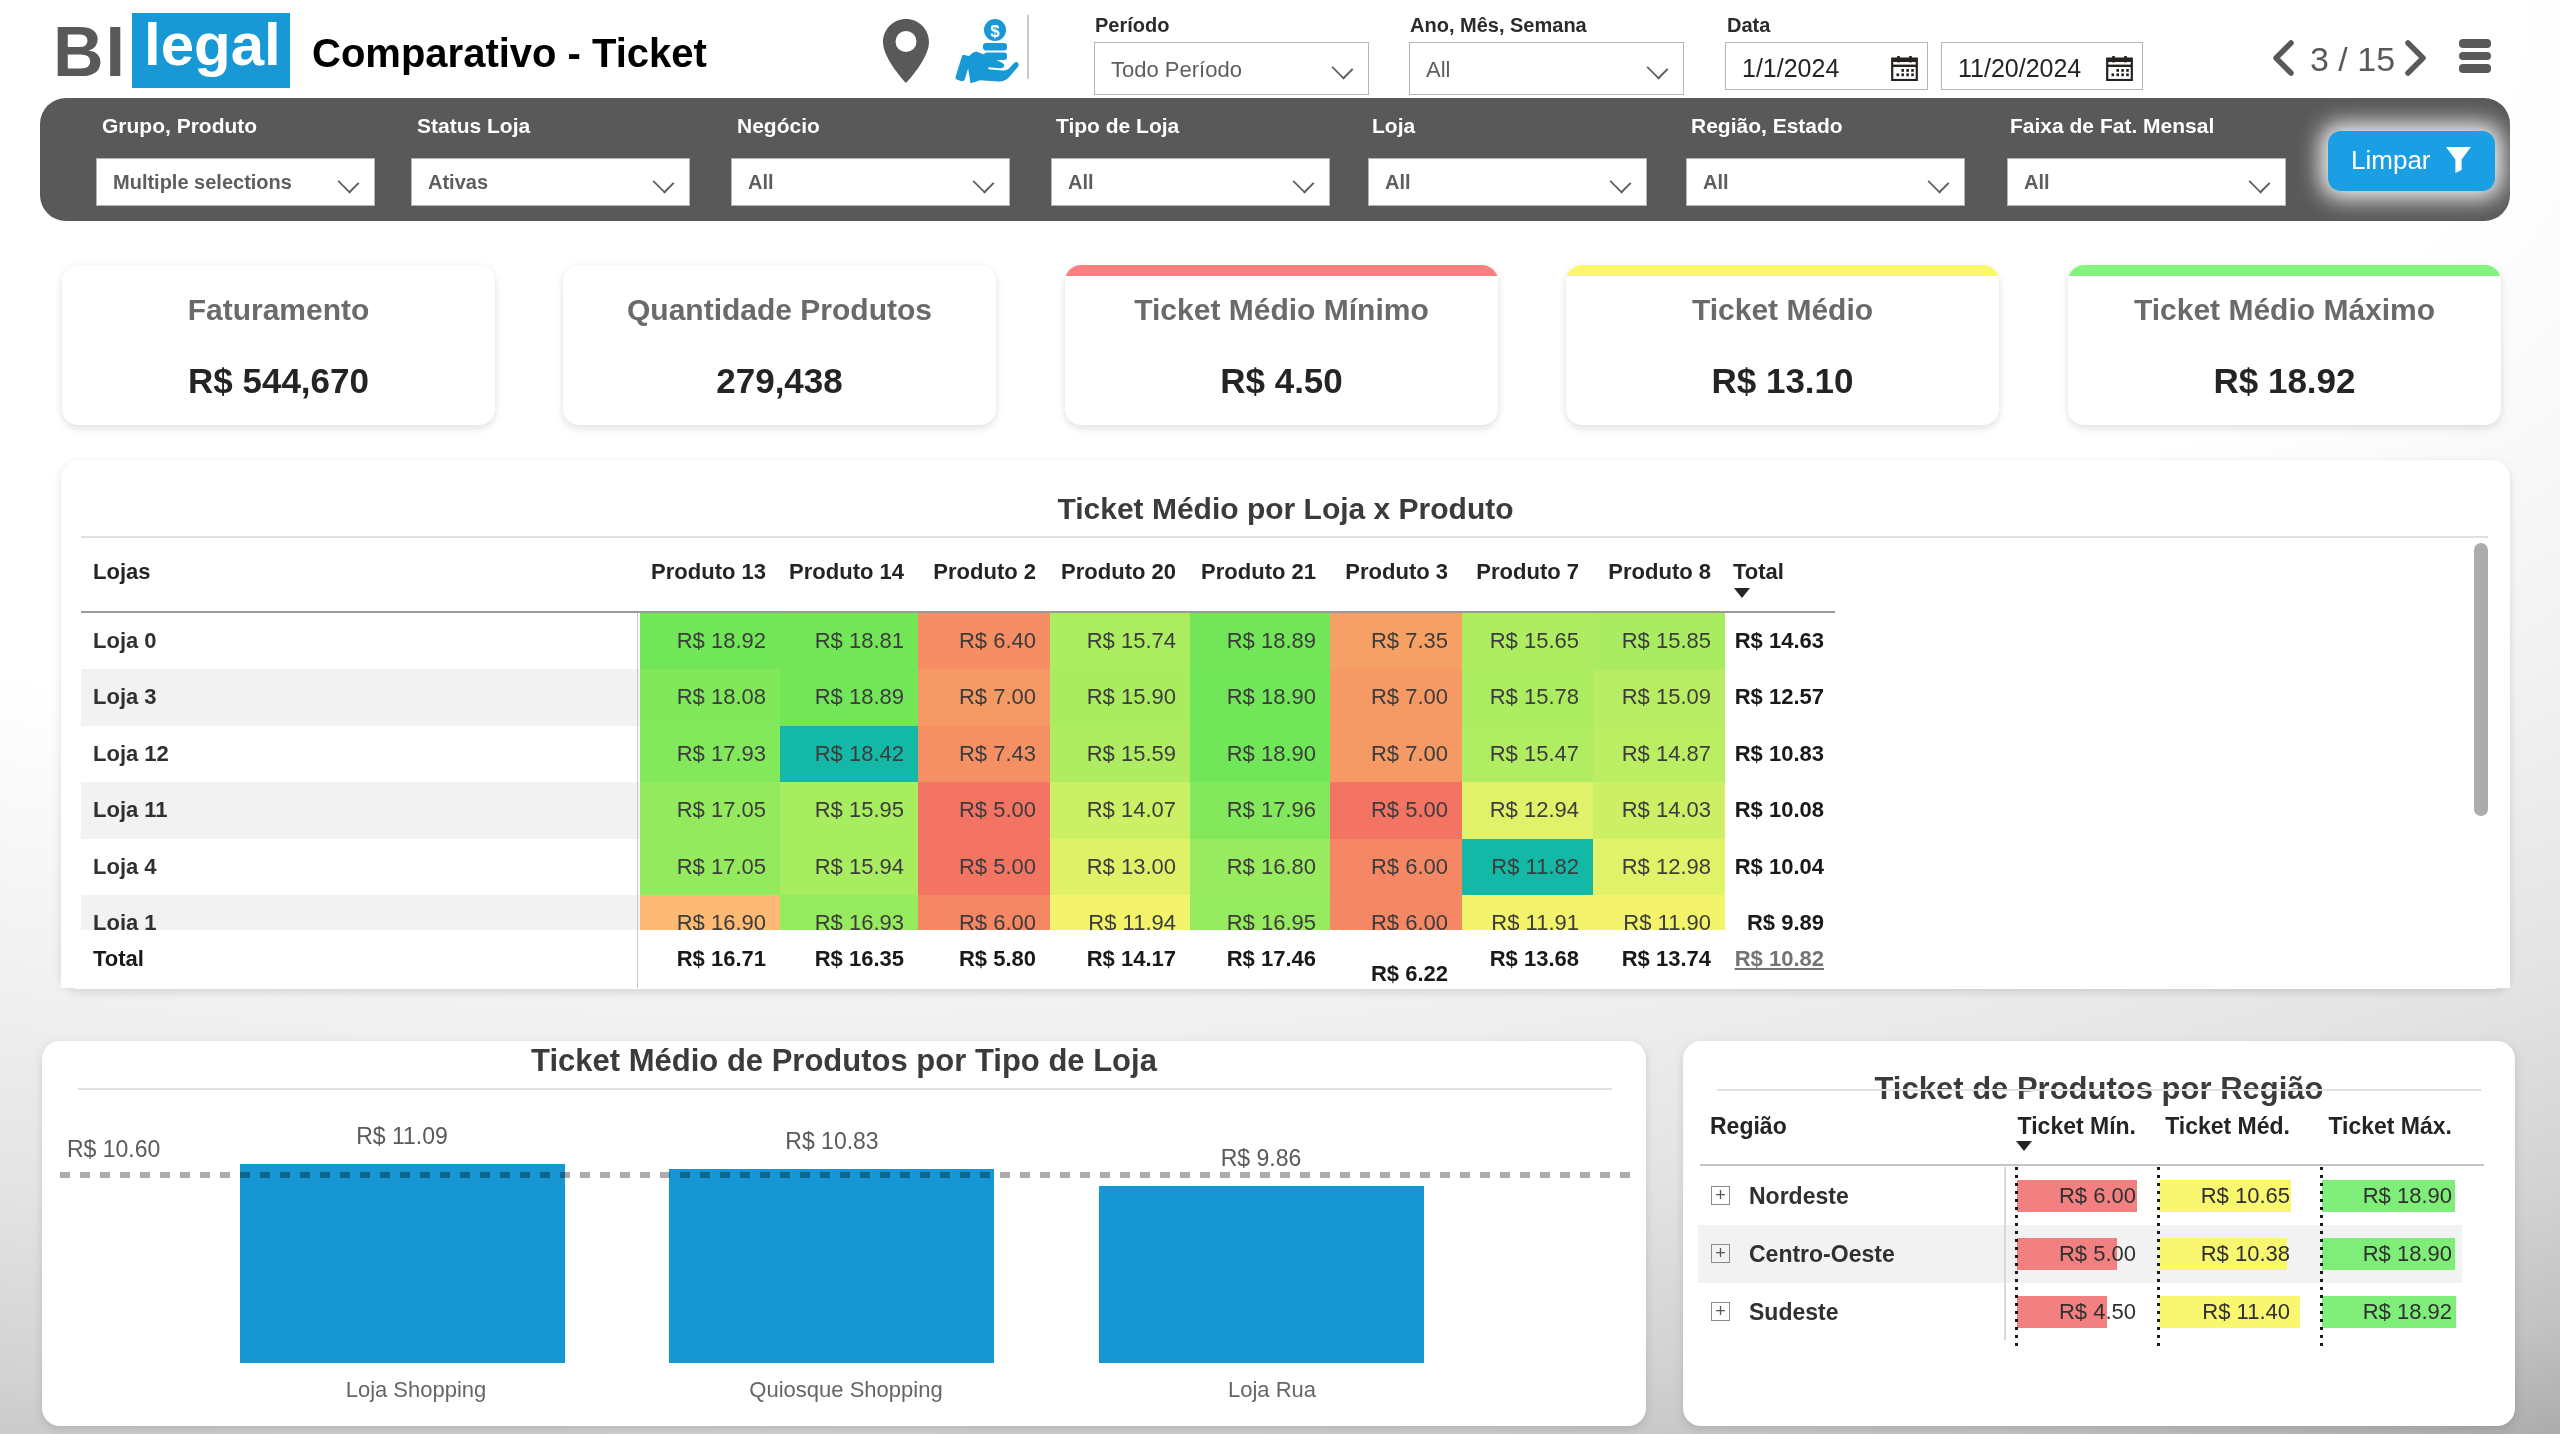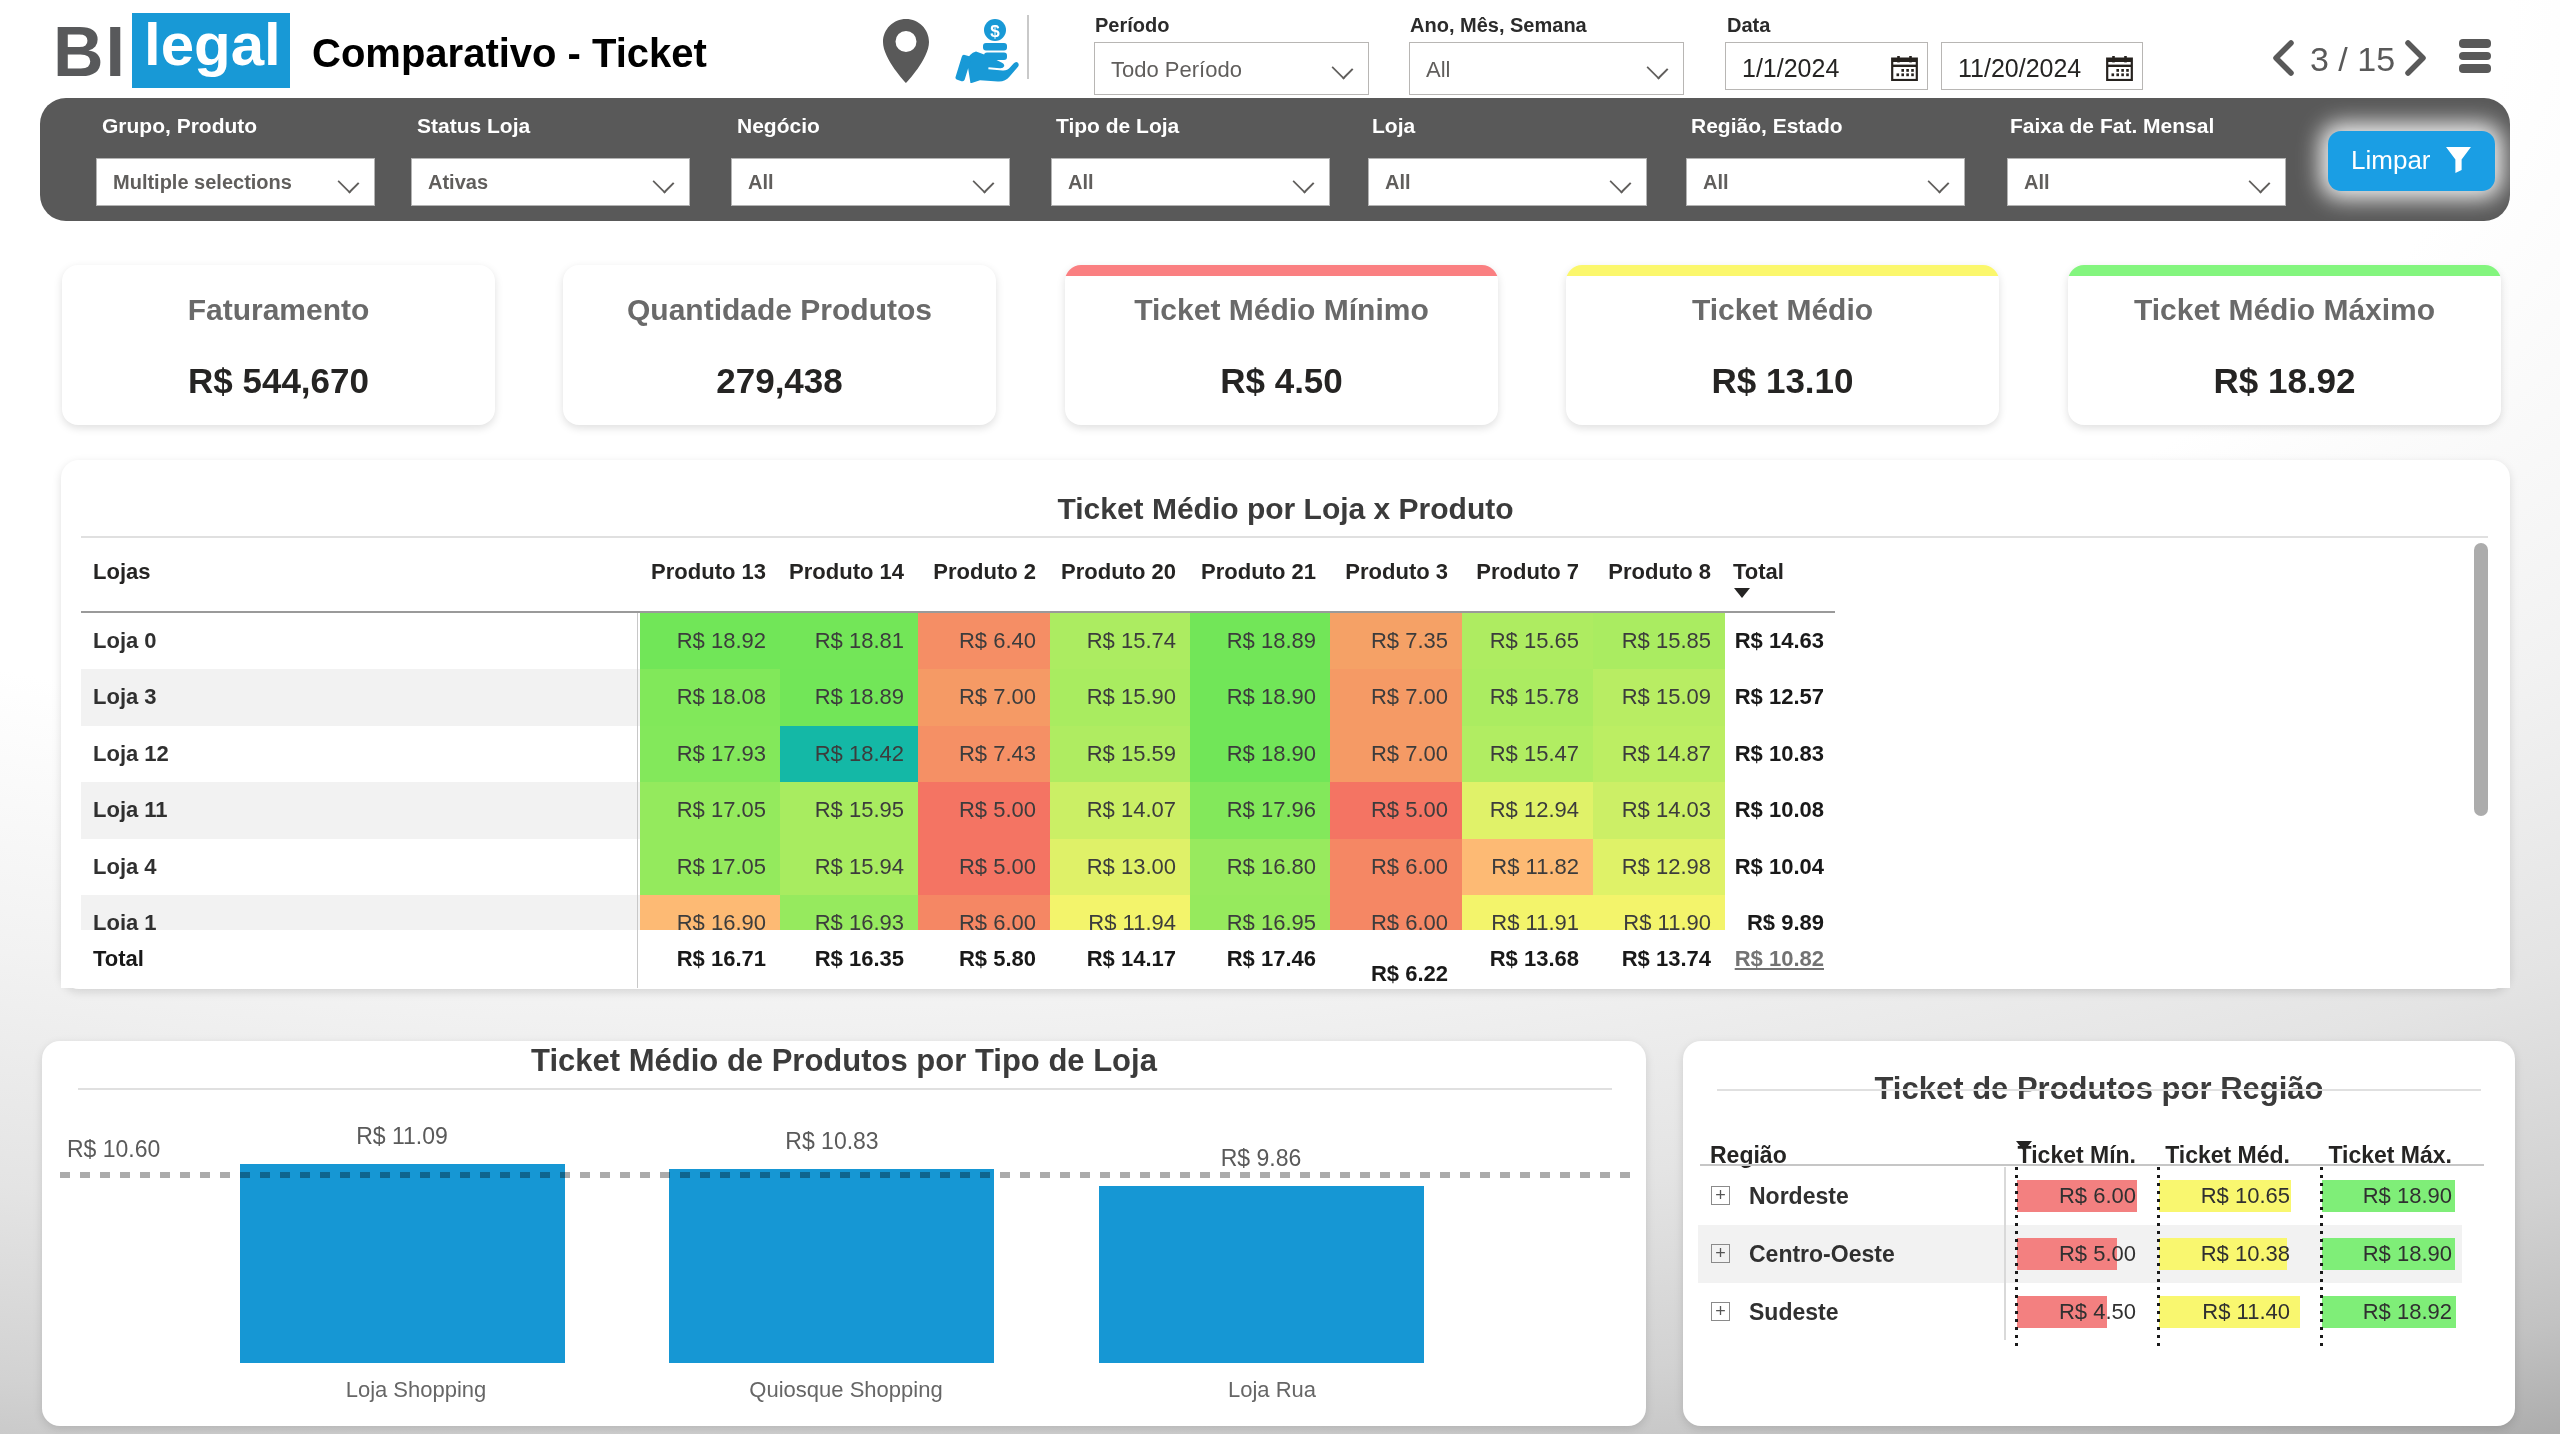--- a/index.html
+++ b/index.html
@@ -44,21 +44,21 @@
 .sorttri { width:0; height:0; border-left:8px solid transparent; border-right:8px solid transparent; border-top:10px solid #252423; }
 
 .bcard { top:1041px; background:#fff; border-radius:18px; box-shadow:0 3px 10px rgba(0,0,0,0.13); }
 .btitle { position:absolute; text-align:center; font-size:31px; font-weight:bold; color:#3b3b3b; top:1043px; }
 .bar { position:absolute; background:#1697d4; }
 .barlab { position:absolute; font-size:23px; color:#5a5a5a; text-align:center; white-space:nowrap; }
 .catlab { position:absolute; font-size:22px; color:#666; text-align:center; top:1377px; }
 .dash { position:absolute; left:60px; top:1172px; width:1570px; height:6px;
   background:repeating-linear-gradient(90deg,rgba(0,0,0,0.33) 0 10px,transparent 10px 20px); }
 
-.rhead { position:absolute; font-size:23px; font-weight:bold; color:#252423; top:1113px; white-space:nowrap;margin-top:29px; }
+.rhead { position:absolute; font-size:23px; font-weight:bold; color:#252423; top:1113px; white-space:nowrap; }
 .rlab { position:absolute; font-size:23px; font-weight:bold; color:#303030; white-space:nowrap; }
 .rval { position:absolute; font-size:22px; color:#303030; text-align:right; white-space:nowrap; }
 .rbar { position:absolute; height:32px; }
 .plusbox { position:absolute; width:19px; height:19px; border:1.5px solid #8a8a8a; color:#555; font-size:18px; line-height:16px; text-align:center; }
 .dotv { position:absolute; width:3px; background:repeating-linear-gradient(180deg,#1a1a1a 0 3px,transparent 3px 8px); }
 </style>
 </head>
 <body>
 
 <div class="abs logo-bi">BI</div>
@@ -270,21 +270,21 @@
       <div class="mcell" style="left:1401px;top:169.2px;width:131px;background:rgb(224,242,105);padding-right:14px;">R$ 12.94</div>
       <div class="mcell" style="left:1532px;top:169.2px;width:132px;background:rgb(204,239,102);padding-right:14px;">R$ 14.03</div>
       <div class="mcell" style="left:1664px;top:169.2px;width:99px;font-weight:bold;color:#191919;">R$ 10.08</div>
       <div class="mrowlab" style="left:32px;top:225.6px;">Loja 4</div>
       <div class="mcell" style="left:579px;top:225.6px;width:140px;background:rgb(148,234,93);padding-right:14px;">R$ 17.05</div>
       <div class="mcell" style="left:719px;top:225.6px;width:138px;background:rgb(168,236,96);padding-right:14px;">R$ 15.94</div>
       <div class="mcell" style="left:857px;top:225.6px;width:132px;background:rgb(244,116,99);padding-right:14px;">R$ 5.00</div>
       <div class="mcell" style="left:989px;top:225.6px;width:140px;background:rgb(223,241,104);padding-right:14px;">R$ 13.00</div>
       <div class="mcell" style="left:1129px;top:225.6px;width:140px;background:rgb(152,234,94);padding-right:14px;">R$ 16.80</div>
       <div class="mcell" style="left:1269px;top:225.6px;width:132px;background:rgb(245,135,100);padding-right:14px;">R$ 6.00</div>
-      <div class="mcell" style="left:1401px;top:225.6px;width:131px;background:#fdba74;padding-right:14px;">R$ 11.82</div>
+      <div class="mcell" style="left:1401px;top:225.6px;width:131px;background:#14b8a6;padding-right:14px;">R$ 11.82</div>
       <div class="mcell" style="left:1532px;top:225.6px;width:132px;background:rgb(223,242,104);padding-right:14px;">R$ 12.98</div>
       <div class="mcell" style="left:1664px;top:225.6px;width:99px;font-weight:bold;color:#191919;">R$ 10.04</div>
       <div style="position:absolute;left:20px;top:282px;width:613px;height:56.4px;background:#f2f2f2;"></div>
       <div class="mrowlab" style="left:32px;top:282px;">Loja 1</div>
       <div class="mcell" style="left:579px;top:282px;width:140px;background:#fdba74;padding-right:14px;">R$ 16.90</div>
       <div class="mcell" style="left:719px;top:282px;width:138px;background:rgb(150,234,94);padding-right:14px;">R$ 16.93</div>
       <div class="mcell" style="left:857px;top:282px;width:132px;background:rgb(245,135,100);padding-right:14px;">R$ 6.00</div>
       <div class="mcell" style="left:989px;top:282px;width:140px;background:rgb(243,244,107);padding-right:14px;">R$ 11.94</div>
       <div class="mcell" style="left:1129px;top:282px;width:140px;background:rgb(150,234,93);padding-right:14px;">R$ 16.95</div>
       <div class="mcell" style="left:1269px;top:282px;width:132px;background:rgb(245,135,100);padding-right:14px;">R$ 6.00</div>

